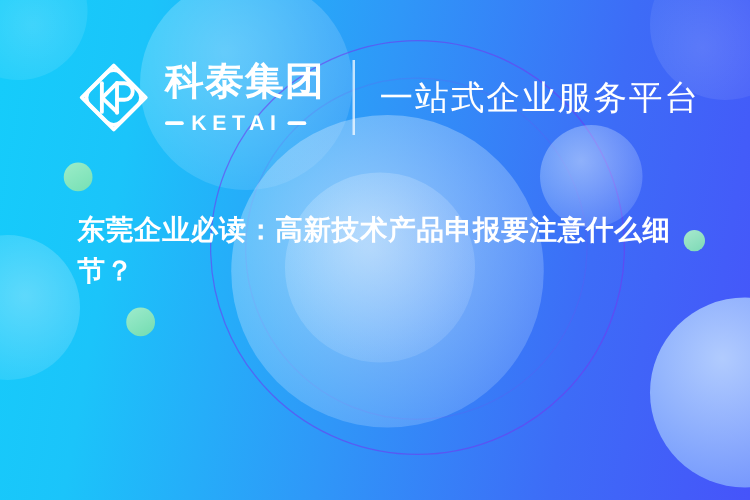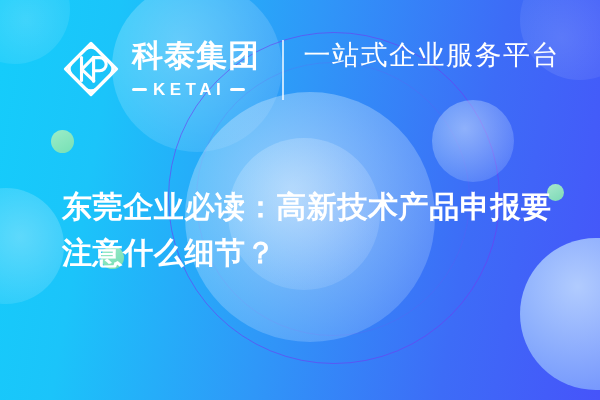--- a/index.html
+++ b/index.html
@@ -75,21 +75,21 @@
   .dot-2 { left: 101px; top: 246px; width: 23px;  height: 23px;
            background: linear-gradient(150deg, #A9EFC8, #79DFAA); opacity: .92; }
   .dot-3 { left: 547px; top: 184px; width: 17px;  height: 17px;
            background: linear-gradient(150deg, #AEF0CB, #7FE0B2); opacity: .95; }
 
   
   .header {
     position: absolute;
     left: 62px; top: 40px;
     display: flex;
-    align-items: flex-start;
+    align-items: center;
     height: 76px;
   }
   .mark { width: 58px; height: 58px; flex: 0 0 auto; }
   .wordmark { margin-left: 12px; }
   .wordmark-cn {
     color: #ffffff;
     font-size: 31px;
     font-weight: 700;
     letter-spacing: 1px;
     line-height: 1;
@@ -132,24 +132,24 @@
     letter-spacing: .5px;
     line-height: 1.2;
     margin-top: 5px;
     white-space: nowrap;
   }
 
   
   .headline {
     position: absolute;
     left: 62px;
-    top: 164px;
+    top: 152px;
     width: 500px;
     color: #ffffff;
-    font-size: 30px;
+    font-size: 22px;
     font-weight: 700;
     line-height: 1.52;
     letter-spacing: .6px;
   }
 </style>
 </head>
 <body>
 
 <div class="banner">
 

